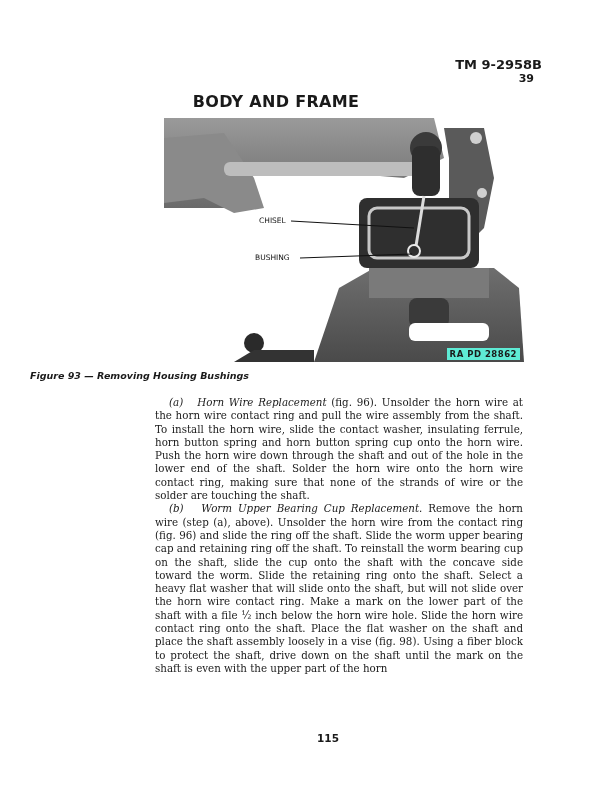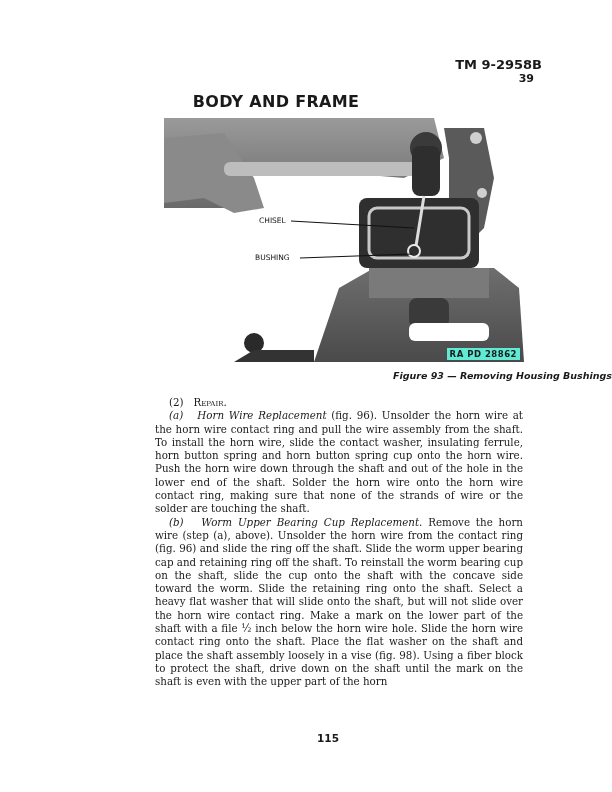--- a/index.html
+++ b/index.html
@@ -21,21 +21,21 @@
     }
     .fig-label {
       position: absolute; font-family: "DejaVu Sans", sans-serif; font-size: 7.5px; color: #111;
       background: #fff; padding: 0 1px;
     }
     .fig-credit {
       position: absolute; right: 4px; bottom: 2px; background: #5eead4;
       font-family: "DejaVu Sans", sans-serif; font-weight: bold; font-size: 8.5px; padding: 1px 3px; letter-spacing: 0.5px;
     }
     .caption {
-      position: absolute; top: 370px; left: 0; width: 612px; text-align: right; padding-left: 30px; box-sizing: border-box;
+      position: absolute; top: 370px; left: 0; width: 612px; text-align: left; padding-left: 30px; box-sizing: border-box;
       font-family: "DejaVu Sans", sans-serif; font-weight: bold; font-style: italic; font-size: 9.5px;
     }
     .body-text {
       position: absolute; left: 155px; top: 396px; width: 368px;
       font-family: "DejaVu Serif", serif; font-size: 10.3px; line-height: 13.3px; text-align: justify;
     }
     .body-text p { margin: 0; }
     .indent { text-indent: 14px; }
     .sc { font-variant: small-caps; }
     .page-num {
@@ -96,24 +96,20 @@
     <line x1="136" y1="140" x2="248" y2="136" stroke="#111" stroke-width="1"></line>
   </svg>
   <span class="fig-label" style="left:90px; top:135px;">BUSHING</span>
   <span class="fig-credit">RA PD 28862</span>
 </div>
 
 <div class="caption">Figure 93 — Removing Housing Bushings</div>
 
 <div class="body-text">
   <p class="indent">
-    <span>(2)</span>&nbsp;&nbsp;
-    <span class="sc">Repair.</span>
-  </p>
-  <p class="indent">
     <i>(a)</i>&nbsp;&nbsp;
     <i>Horn Wire Replacement</i><span> (fig. 96). Unsolder the horn wire at the horn wire contact ring and pull the wire assembly from the shaft. To install the horn wire, slide the contact washer, insulating ferrule, horn button spring and horn button spring cup onto the horn wire. Push the horn wire down through the shaft and out of the hole in the lower end of the shaft. Solder the horn wire onto the horn wire contact ring, making sure that none of the strands of wire or the solder are touching the shaft.</span>
   </p>
   <p class="indent">
     <i>(b)</i>&nbsp;&nbsp;
     <i>Worm Upper Bearing Cup Replacement.</i><span> Remove the horn wire (step (a), above). Unsolder the horn wire from the contact ring (fig. 96) and slide the ring off the shaft. Slide the worm upper bearing cap and retaining ring off the shaft. To reinstall the worm bearing cup on the shaft, slide the cup onto the shaft with the concave side toward the worm. Slide the retaining ring onto the shaft. Select a heavy flat washer that will slide onto the shaft, but will not slide over the horn wire contact ring. Make a mark on the lower part of the shaft with a file ½ inch below the horn wire hole. Slide the horn wire contact ring onto the shaft. Place the flat washer on the shaft and place the shaft assembly loosely in a vise (fig. 98). Using a fiber block to protect the shaft, drive down on the shaft until the mark on the shaft is even with the upper part of the horn</span>
   </p>
 </div>
 
 <div class="page-num">115</div>

